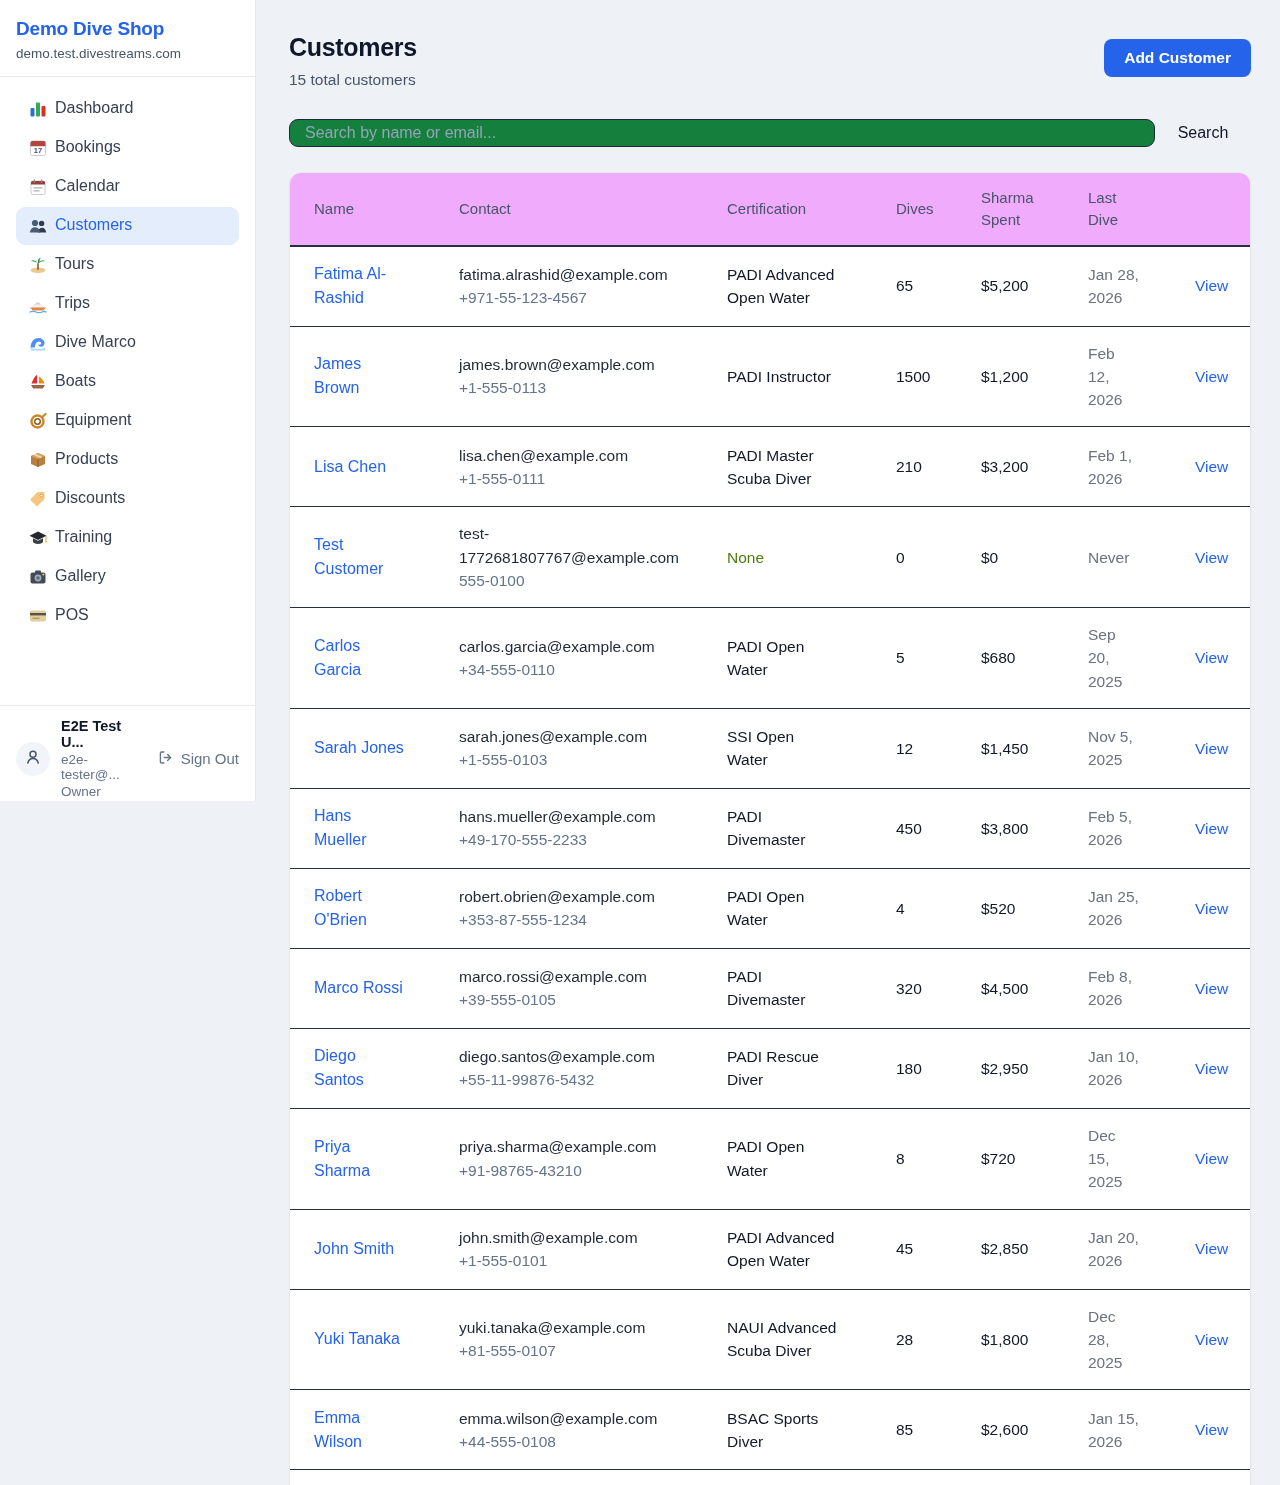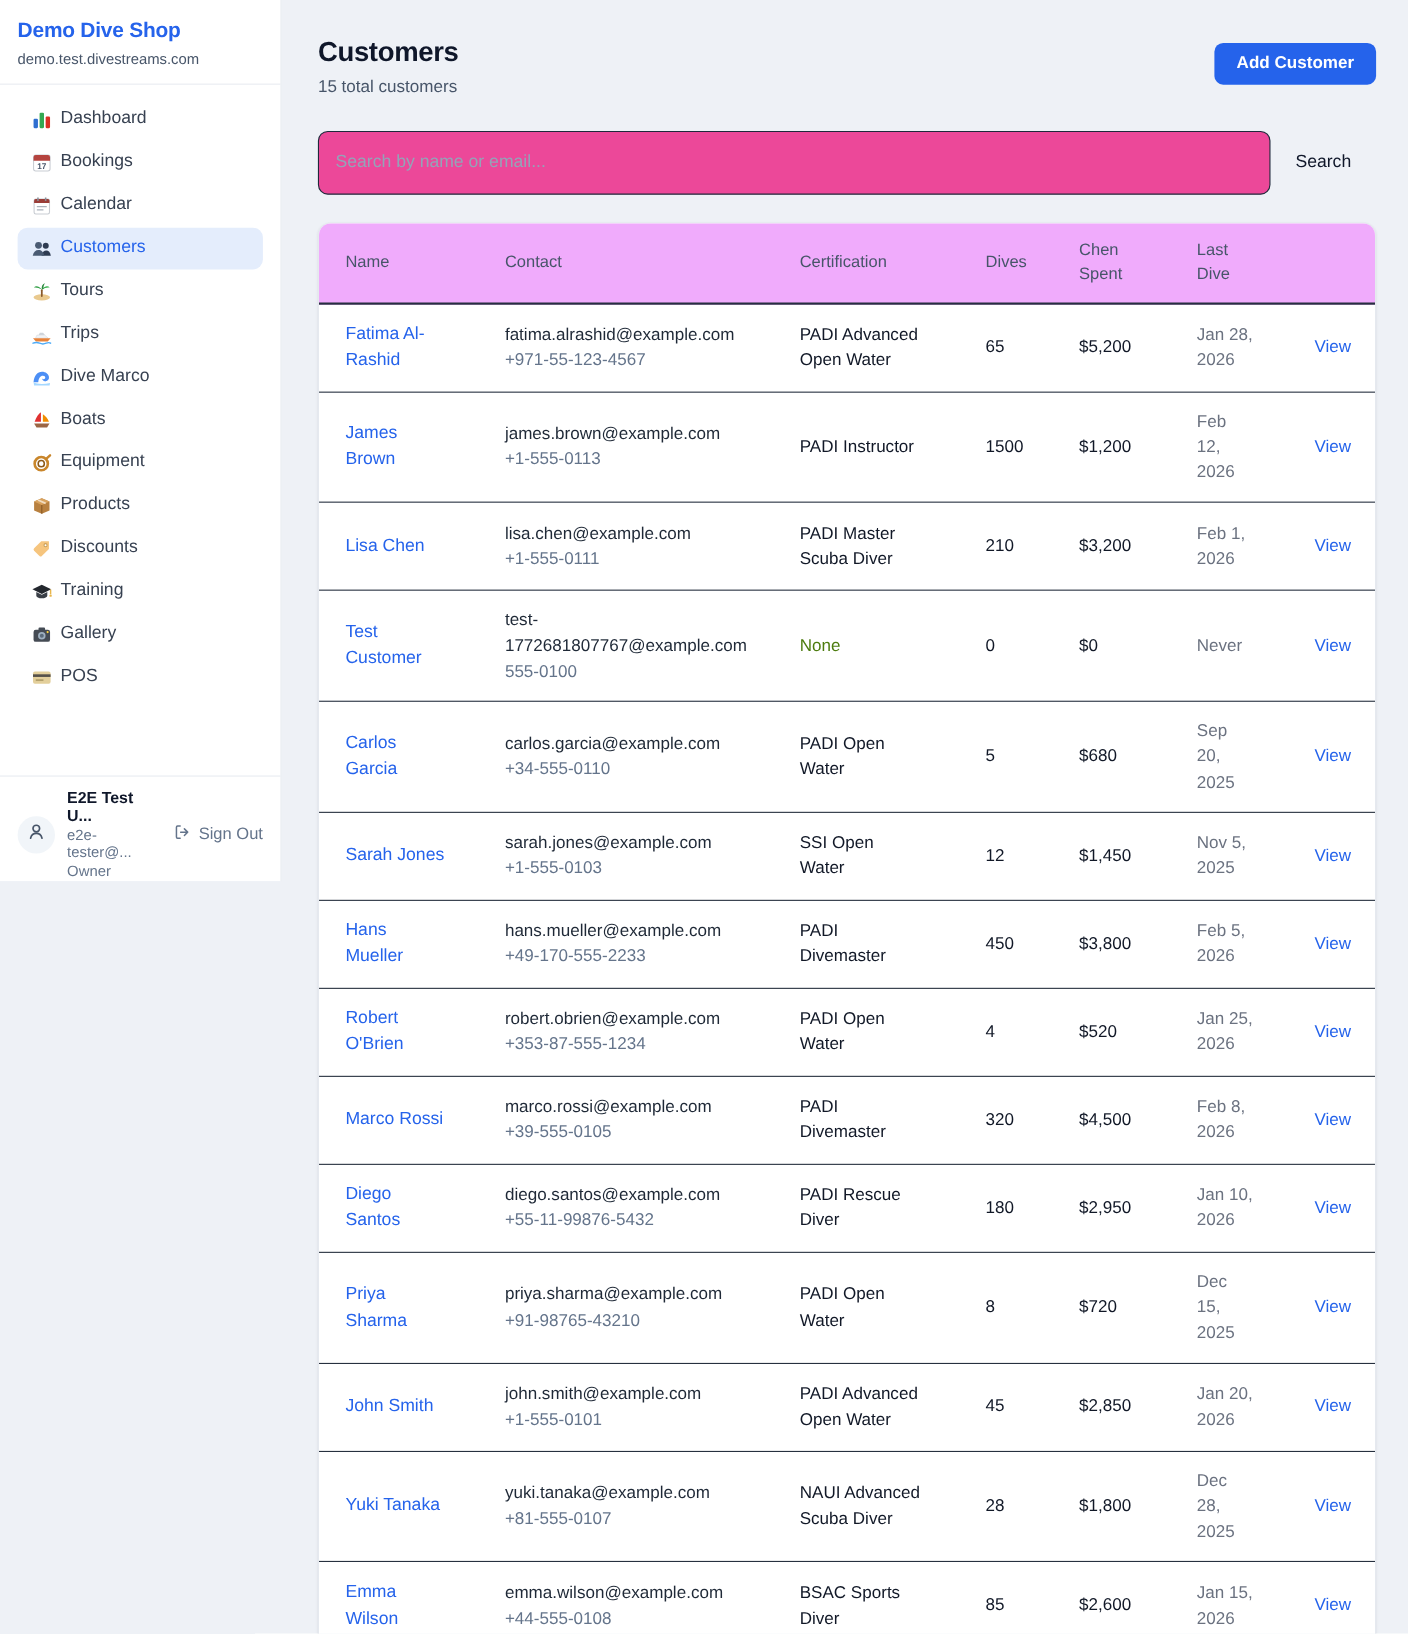--- a/index.html
+++ b/index.html
@@ -52,21 +52,21 @@
   .page-head { display:flex; align-items:flex-start; justify-content:space-between; }
   .page-title { margin:0; font-size:25px; font-weight:bold; color:#0f172a; letter-spacing:-0.3px; }
   .page-subtitle { margin-top:9px; font-size:15.5px; color:#475569; }
   .btn-primary {
     background:#2563eb; color:#ffffff; border:none; border-radius:8px;
     font-family:inherit; font-size:15.5px; font-weight:600;
     padding:2px 20px; height:38px; margin-top:6px; cursor:pointer;
   }
   .search-row { display:flex; align-items:center; margin-top:30px; }
   .search-input {
-    flex:1 1 auto; height:58px; background:#ec4899;
+    flex:1 1 auto; height:28px; background:#15803d;
     border:1px solid #1e293b; border-radius:9px; padding:0 15px;
     font-family:inherit; font-size:16px; color:#0f172a; outline:none;
   }
   .search-input::placeholder { color:#94a3b8; }
   .search-btn {
     flex:0 0 96px; background:none; border:none; font-family:inherit;
     font-size:16px; color:#0f172a; cursor:pointer; text-align:center; padding:0;
   }
 
   
@@ -306,21 +306,21 @@
     <input class="search-input" type="text" placeholder="Search by name or email..." style="">
     <button class="search-btn">Search</button>
   </div>
 
   <section class="card">
     <div class="thead" id="thead">
         <div class="hcell col-0">Name</div>
         <div class="hcell col-1">Contact</div>
         <div class="hcell col-2">Certification</div>
         <div class="hcell col-3">Dives</div>
-        <div class="hcell col-4">Chen Spent</div>
+        <div class="hcell col-4">Sharma Spent</div>
         <div class="hcell col-5">Last Dive</div>
         <div class="hcell col-action"></div>
       </div>
     <div id="tbody">
   <div class="trow">
     <div class="cell"><a class="name-link">Fatima Al-Rashid</a></div>
     <div class="cell">
       <div class="email">fatima.alrashid@example.com</div>
       <div class="phone">+971-55-123-4567</div>
     </div>

